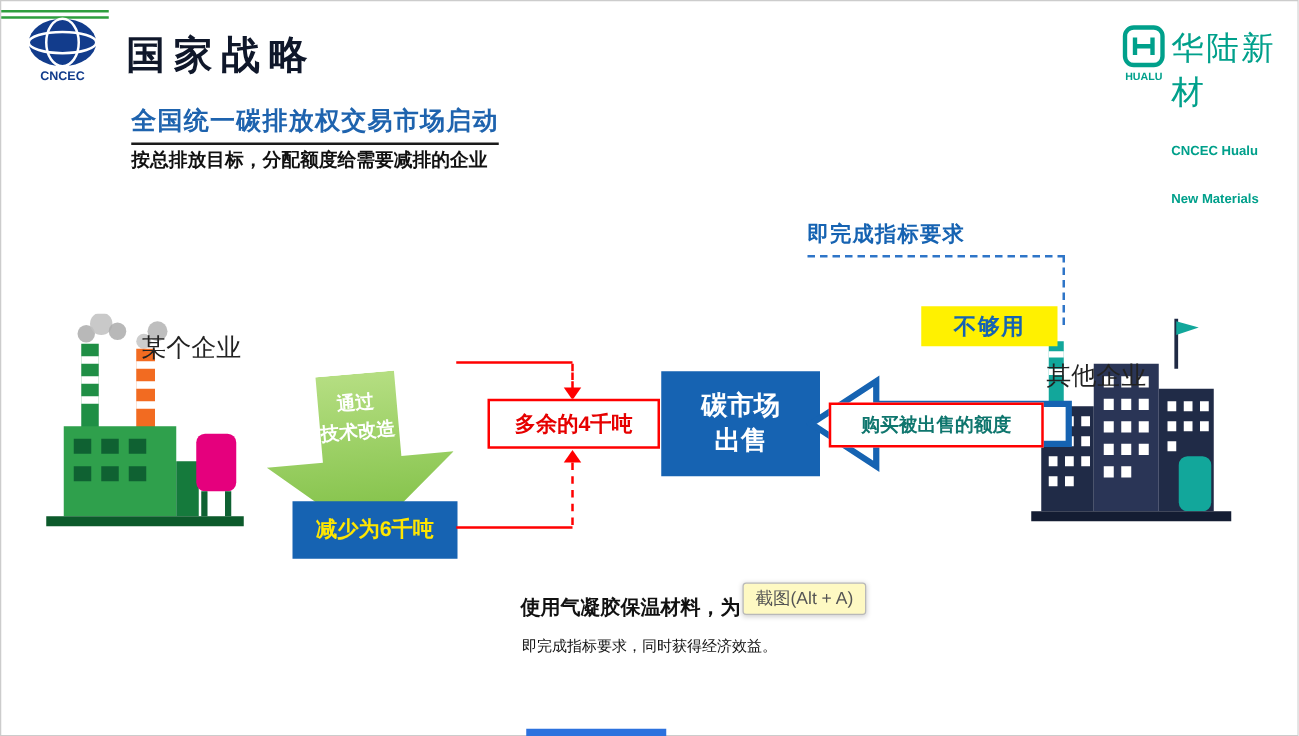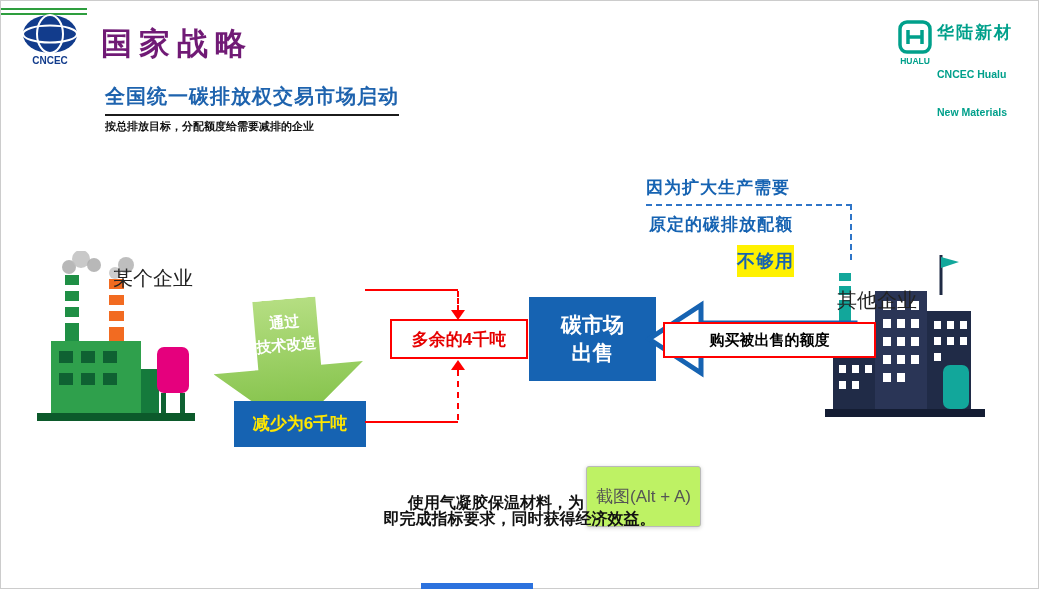--- a/index.html
+++ b/index.html
@@ -5,29 +5,29 @@
   html,body{margin:0;padding:0;}
   body{
     width:1039px;height:589px;position:relative;background:#fff;
     font-family:"Liberation Sans","DejaVu Sans",sans-serif;overflow:hidden;
   }
   .slide{position:absolute;inset:0;border:1px solid #cccccc;box-sizing:border-box;background:#fff;}
   .abs{position:absolute;}
 
   
   .green-line{height:2px;background:#2E9E3E;}
-  .strategy{left:100px;top:22px;font-size:31px;font-weight:bold;color:#701a75;
+  .strategy{left:100px;top:22px;font-size:31px;font-weight:bold;color:#0f172a;
             letter-spacing:7px;font-family:"Liberation Serif","DejaVu Serif",serif;}
-  .hualu-cn{font-size:17px;font-weight:bold;color:#00A08B;letter-spacing:2px;text-align:right;}
+  .hualu-cn{font-size:26px;font-weight:normal;color:#00A08B;letter-spacing:2px;}
   .hualu-en{font-size:10.5px;font-weight:bold;color:#00A08B;line-height:1.3;margin-top:24px;}
 
   
   .slide-title{left:104px;top:82px;font-size:20px;font-weight:bold;color:#1E63AE;
                padding-bottom:4px;border-bottom:2px solid #1b1b1b;letter-spacing:1px;}
-  .slide-subtitle{left:104px;top:118px;font-size:11px;font-weight:bold;color:#111;}
+  .slide-subtitle{left:104px;top:118px;font-size:15px;font-weight:bold;color:#111;}
 
   
   .company-label{font-size:20px;color:#222;}
   .blue-box{background:#1663B2;display:flex;flex-direction:column;justify-content:center;
             align-items:center;box-sizing:border-box;}
   .bb-white{color:#fff;font-weight:bold;font-size:17px;line-height:1.5;}
   .bb-yellow{color:#FFE600;font-weight:bold;font-size:17px;line-height:1.5;}
   .green-arrow{left:212px;top:298px;width:150px;height:132px;
     background:linear-gradient(180deg,#B5DE82,#7CBE41);
     clip-path:polygon(30% 0,72% 0,72% 52%,100% 52%,50% 100%,0 52%,30% 52%);
@@ -36,37 +36,37 @@
   .ga-line{color:#fff;font-weight:bold;font-size:15px;}
   .red-hline{border-top:2px solid #FF0000;height:0;}
   .red-vdash{border-left:2px dashed #FF0000;width:0;}
   .arrow-down{width:0;height:0;border-left:7px solid transparent;border-right:7px solid transparent;border-top:10px solid #FF0000;}
   .arrow-up{width:0;height:0;border-left:7px solid transparent;border-right:7px solid transparent;border-bottom:10px solid #FF0000;}
   .surplus-box{left:389px;top:318px;width:138px;height:40px;border:2.5px solid #FF0000;
     background:#fff;display:flex;justify-content:center;align-items:center;
     color:#E60000;font-weight:bold;font-size:17px;box-sizing:border-box;}
   .market-box{left:528px;top:296px;width:127px;height:84px;}
   .mb-line{color:#fff;font-weight:bold;font-size:21px;line-height:1.35;}
-  .purchase-box{left:662px;top:321px;width:213px;height:36px;border:2px solid #FF0000;
+  .purchase-box{left:662px;top:321px;width:172px;height:36px;border:2px solid #FF0000;
     background:#fff;display:flex;justify-content:center;align-items:center;
-    color:#000000;font-weight:bold;font-size:15px;box-sizing:border-box;}
+    color:#0f766e;font-weight:bold;font-size:15px;box-sizing:border-box;}
   .reason-text{font-size:17px;font-weight:bold;color:#1663B2;letter-spacing:1px;}
   .blue-hdash{border-top:2px dashed #2E75C8;height:0;}
   .blue-vdash{border-left:2px dashed #2E75C8;width:0;}
   .insufficient{left:736px;top:244px;background:#FFF100;color:#1663B2;
-    font-size:18px;font-weight:bold;padding:4px 0;letter-spacing:1px;}
+    font-size:18px;font-weight:bold;padding:4px 26px;letter-spacing:1px;}
 
   
   .footer-line1{left:0;top:472px;width:100%;display:flex;justify-content:center;
     align-items:center;font-size:16px;font-weight:bold;color:#111;margin-left:36px;}
-  .tooltip{font-size:17px;font-weight:normal;color:#555;background:#bef264;
-    border:1px solid #b9b9b9;border-radius:3px;padding:18px 9px;margin:0 2px;
+  .tooltip{font-size:14px;font-weight:normal;color:#555;background:#fef9c3;
+    border:1px solid #b9b9b9;border-radius:3px;padding:3px 9px;margin:0 2px;
     transform:translateY(-7px);box-shadow:0 1px 4px rgba(0,0,0,.18);white-space:nowrap;}
   .footer-line1 sub{font-size:11px;}
-  .footer-line2{left:0;top:508px;width:100%;text-align:center;font-size:16px;font-weight:bold;color:#111;}
+  .footer-line2{left:0;top:508px;width:100%;text-align:center;font-size:12px;font-weight:normal;color:#111;}
   .bottom-strip{left:420px;top:582px;width:112px;height:7px;background:#2C72DE;}
 </style>
 </head>
 <body>
 
 <div class="slide">
 
   <div class="abs green-line" style="left:0;top:7px;width:86px;"></div>
   <div class="abs green-line" style="left:0;top:12px;width:86px;"></div>
 
@@ -194,24 +194,23 @@
   <div class="abs blue-box market-box">
     <div class="mb-line">碳市场</div>
     <div class="mb-line">出售</div>
   </div>
 
   <svg class="abs" style="left:644px;top:299px;" width="214" height="78" viewBox="0 0 214 78">
     <polygon points="4,39 56,5 56,23 210,23 210,55 56,55 56,73" fill="#ffffff" stroke="#1663B2" stroke-width="5" stroke-linejoin="miter"></polygon>
   </svg>
   <div class="abs purchase-box">购买被出售的额度</div>
 
-  <div class="abs reason-text" style="left:645px;top:175px;">因为扩大生产需要</div>
+  <div class="abs reason-text" style="left:645px;top:175px;">即完成指标要求</div>
   <div class="abs blue-hdash" style="left:645px;top:203px;width:206px;"></div>
   <div class="abs blue-vdash" style="left:849px;top:203px;height:56px;"></div>
-  <div class="abs reason-text" style="left:648px;top:212px;">原定的碳排放配额</div>
   <div class="abs insufficient">不够用</div>
 
   <div class="abs footer-line1">
     <span>使用气凝胶保温材料，为</span>
     <span class="tooltip">截图(Alt + A)</span>
   </div>
   <div class="abs footer-line2">即完成指标要求，同时获得经济效益。</div>
 
   <div class="abs bottom-strip"></div>
 

